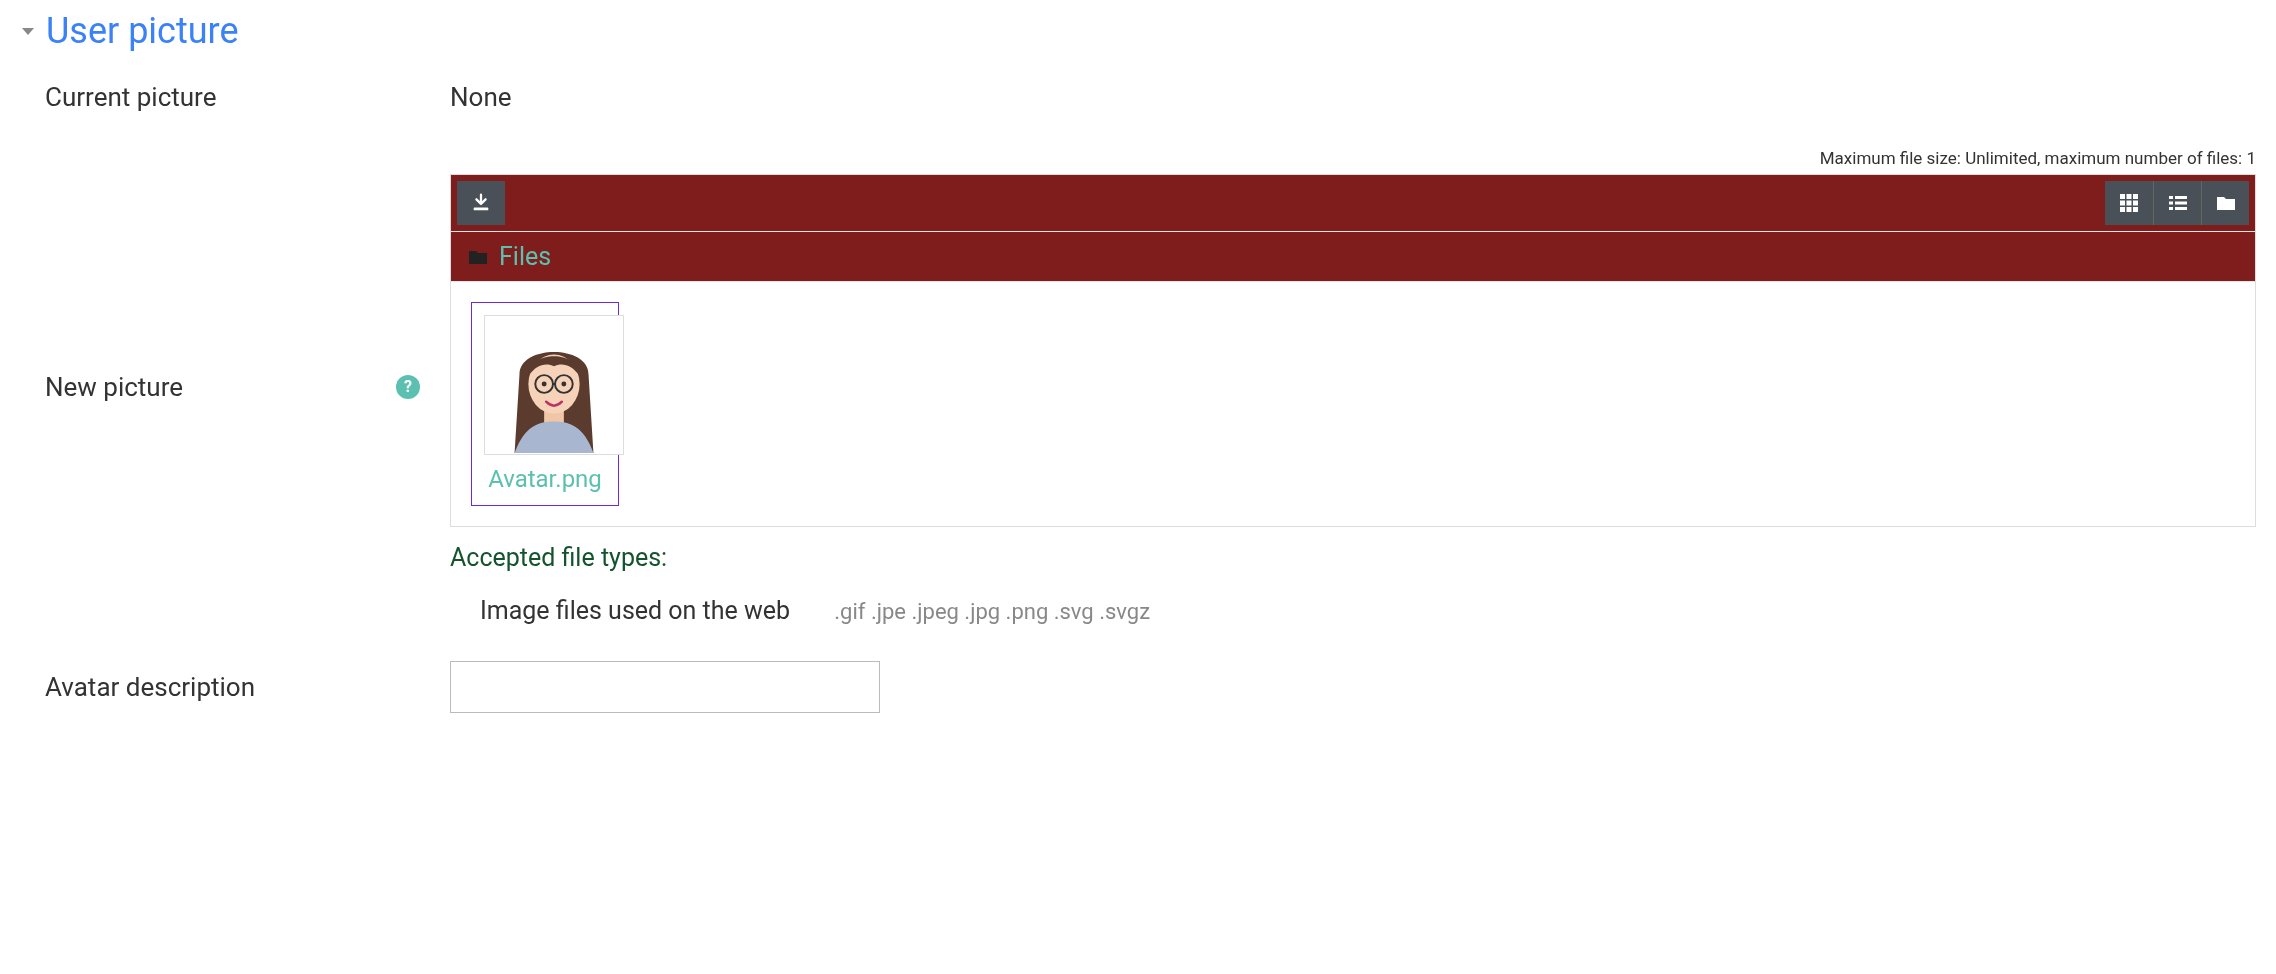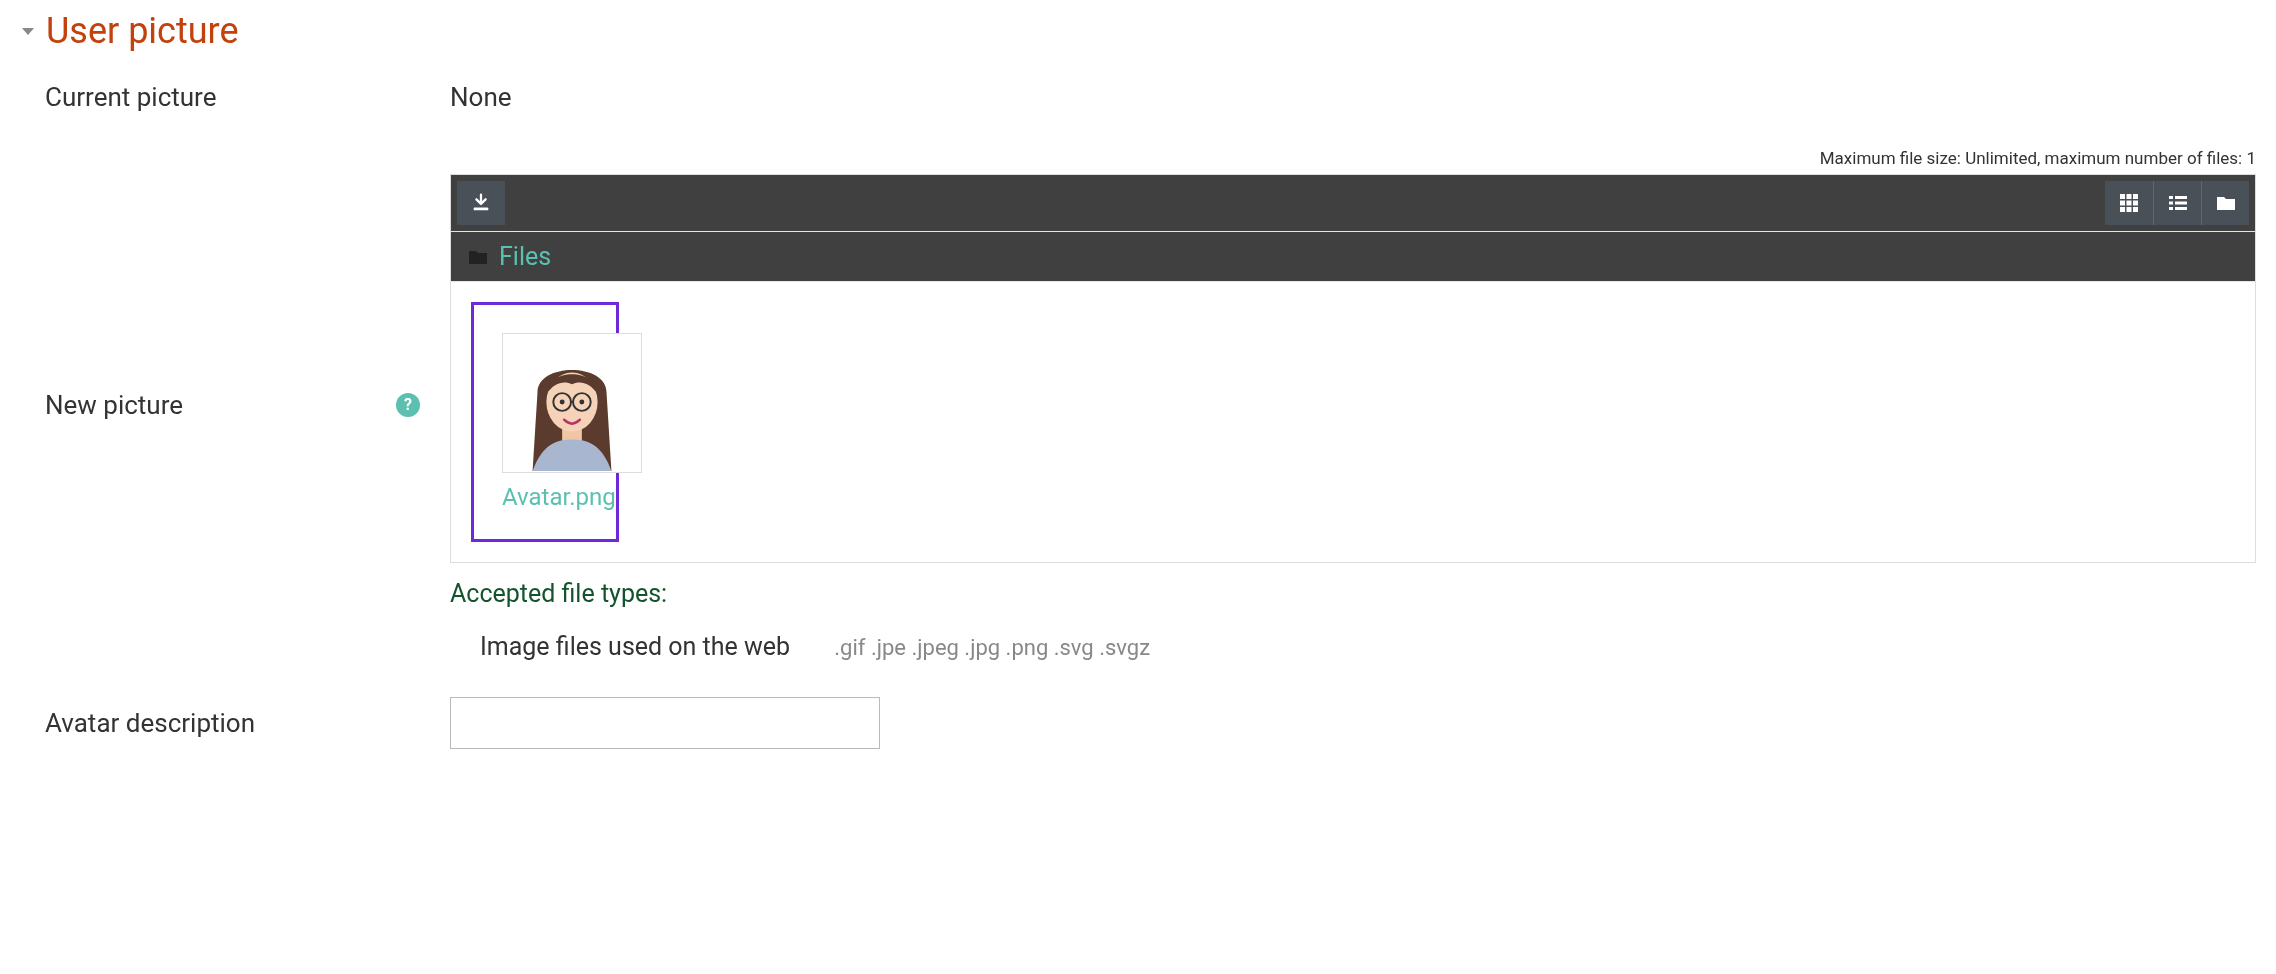--- a/index.html
+++ b/index.html
@@ -15,21 +15,21 @@
       align-items: center;
       gap: 10px;
       margin: 10px 0 30px 0;
     }
     .collapse-toggle {
       cursor: pointer;
       display: inline-flex;
       align-items: center;
     }
     .section-title {
-      color: #c2410c;
+      color: #3b82f6;
       font-size: 36px;
       font-weight: 400;
       cursor: pointer;
     }
     .form-row {
       display: flex;
       align-items: center;
       margin-bottom: 36px;
     }
     .label-col {
@@ -63,21 +63,21 @@
       color: #333;
     }
     .file-restrictions {
       text-align: right;
       font-size: 17px;
       color: #333;
       margin-bottom: 6px;
     }
     .file-picker {
       border: 1px solid #ddd;
-      background: #404040;
+      background: #7f1d1d;
     }
     .file-toolbar {
       display: flex;
       justify-content: space-between;
       padding: 6px;
       border-bottom: 1px solid #e5e5e5;
     }
     .toolbar-btn {
       background: #495057;
       color: #fff;
@@ -112,23 +112,23 @@
       cursor: pointer;
     }
     .file-area {
       background: #fff;
       border-top: 1px solid #e5e5e5;
       padding: 20px;
       min-height: 200px;
     }
     .file-tile {
       display: inline-block;
-      border: 3px solid #6d28d9;
-      background: #fff;
-      padding: 28px;
+      border: 1px solid #6d28d9;
+      background: #fff;
+      padding: 12px;
       text-align: center;
       cursor: pointer;
       width: 148px;
     }
     .file-thumb {
       width: 140px;
       height: 140px;
       border: 1px solid #ddd;
       margin: 0 auto 10px auto;
       display: flex;

